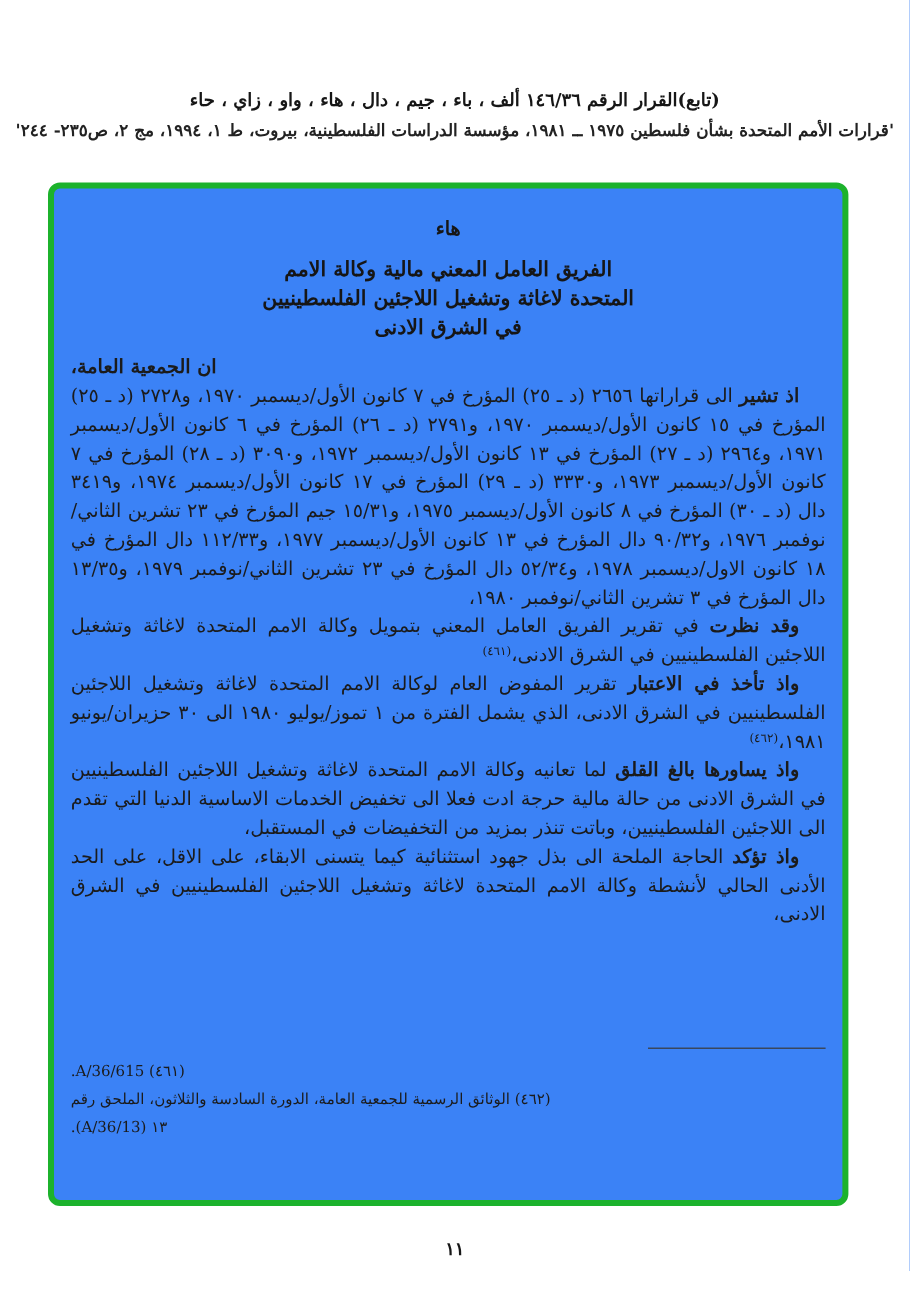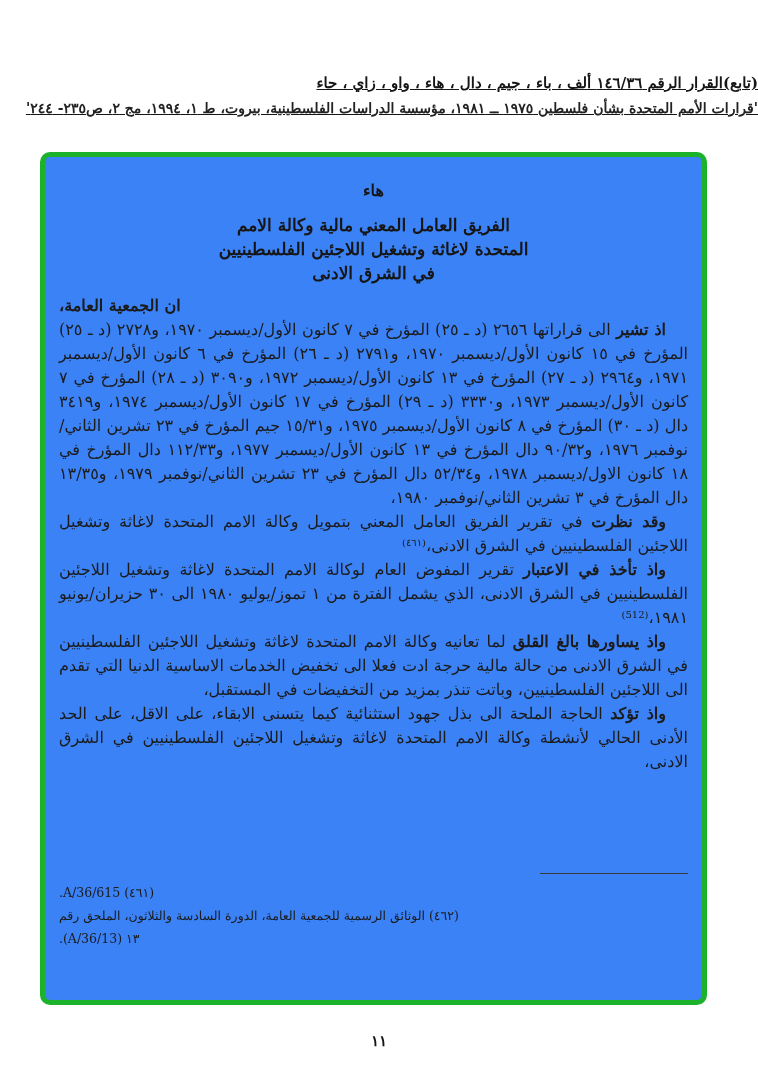--- a/index.html
+++ b/index.html
@@ -1,21 +1,21 @@
 <!DOCTYPE html>
 <html lang="ar" style="--green: #1cb22c;"><head>
 <meta charset="utf-8">
 <style>
   html,body{margin:0;padding:0;}
   body{
     width:758px;height:1078px;position:relative;background:#ffffff;
     font-family:"DejaVu Serif", serif;color:#161616;overflow:hidden;
   }
   .page-header{
-    position:absolute;top:74px;left:0;right:0;text-align:right;direction:rtl;text-decoration:underline;
+    position:absolute;top:74px;left:0;right:0;text-align:center;direction:rtl;
   }
   .page-header .h-line1{font-size:15px;font-weight:bold;}
   .page-header .h-line2{font-size:14px;font-weight:bold;margin-top:8px;color:#222;}
   .doc-box{
     position:absolute;left:40px;top:152px;width:667px;height:853px;
     box-sizing:border-box;border:5px solid var(--green,#1cb22c);border-radius:10px;
     padding:18px 14px 0 14px;direction:rtl;background:#3b82f6;
   }
   .section-letter{text-align:center;font-weight:bold;font-size:16px;margin-top:6px;}
   .doc-title{margin-top:13px;text-align:center;font-weight:bold;font-size:17px;line-height:24px;}
@@ -53,21 +53,21 @@
     <div>في الشرق الادنى</div>
   </div>
 
   <div class="body-text">
     <p class="opening">ان الجمعية العامة،</p>
 
     <p><span class="lead">اذ تشير</span><span> الى قراراتها ٢٦٥٦ (د ـ ٢٥) المؤرخ في ٧ كانون الأول/ديسمبر ١٩٧٠، و٢٧٢٨ (د ـ ٢٥) المؤرخ في ١٥ كانون الأول/ديسمبر ١٩٧٠، و٢٧٩١ (د ـ ٢٦) المؤرخ في ٦ كانون الأول/ديسمبر ١٩٧١، و٢٩٦٤ (د ـ ٢٧) المؤرخ في ١٣ كانون الأول/ديسمبر ١٩٧٢، و٣٠٩٠ (د ـ ٢٨) المؤرخ في ٧ كانون الأول/ديسمبر ١٩٧٣، و٣٣٣٠ (د ـ ٢٩) المؤرخ في ١٧ كانون الأول/ديسمبر ١٩٧٤، و٣٤١٩ دال (د ـ ٣٠) المؤرخ في ٨ كانون الأول/ديسمبر ١٩٧٥، و١٥/٣١ جيم المؤرخ في ٢٣ تشرين الثاني/نوفمبر ١٩٧٦، و٩٠/٣٢ دال المؤرخ في ١٣ كانون الأول/ديسمبر ١٩٧٧، و١١٢/٣٣ دال المؤرخ في ١٨ كانون الاول/ديسمبر ١٩٧٨، و٥٢/٣٤ دال المؤرخ في ٢٣ تشرين الثاني/نوفمبر ١٩٧٩، و١٣/٣٥ دال المؤرخ في ٣ تشرين الثاني/نوفمبر ١٩٨٠،</span></p>
 
     <p><span class="lead">وقد نظرت</span><span> في تقرير الفريق العامل المعني بتمويل وكالة الامم المتحدة لاغاثة وتشغيل اللاجئين الفلسطينيين في الشرق الادنى،</span><sup class="fnref">(٤٦١)</sup></p>
 
-    <p><span class="lead">واذ تأخذ في الاعتبار</span><span> تقرير المفوض العام لوكالة الامم المتحدة لاغاثة وتشغيل اللاجئين الفلسطينيين في الشرق الادنى، الذي يشمل الفترة من ١ تموز/يوليو ١٩٨٠ الى ٣٠ حزيران/يونيو ١٩٨١،</span><sup class="fnref">(512)</sup></p>
+    <p><span class="lead">واذ تأخذ في الاعتبار</span><span> تقرير المفوض العام لوكالة الامم المتحدة لاغاثة وتشغيل اللاجئين الفلسطينيين في الشرق الادنى، الذي يشمل الفترة من ١ تموز/يوليو ١٩٨٠ الى ٣٠ حزيران/يونيو ١٩٨١،</span><sup class="fnref">(٤٦٢)</sup></p>
 
     <p><span class="lead">واذ يساورها بالغ القلق</span><span> لما تعانيه وكالة الامم المتحدة لاغاثة وتشغيل اللاجئين الفلسطينيين في الشرق الادنى من حالة مالية حرجة ادت فعلا الى تخفيض الخدمات الاساسية الدنيا التي تقدم الى اللاجئين الفلسطينيين، وباتت تنذر بمزيد من التخفيضات في المستقبل،</span></p>
 
     <p><span class="lead">واذ تؤكد</span><span> الحاجة الملحة الى بذل جهود استثنائية كيما يتسنى الابقاء، على الاقل، على الحد الأدنى الحالي لأنشطة وكالة الامم المتحدة لاغاثة وتشغيل اللاجئين الفلسطينيين في الشرق الادنى،</span></p>
   </div>
 
   <div class="footnotes">
     <div class="fn-rule"></div>
     <div class="fn-line">(٤٦١) A/36/615.</div>
     <div class="fn-line">(٤٦٢) الوثائق الرسمية للجمعية العامة، الدورة السادسة والثلاثون، الملحق رقم</div>

